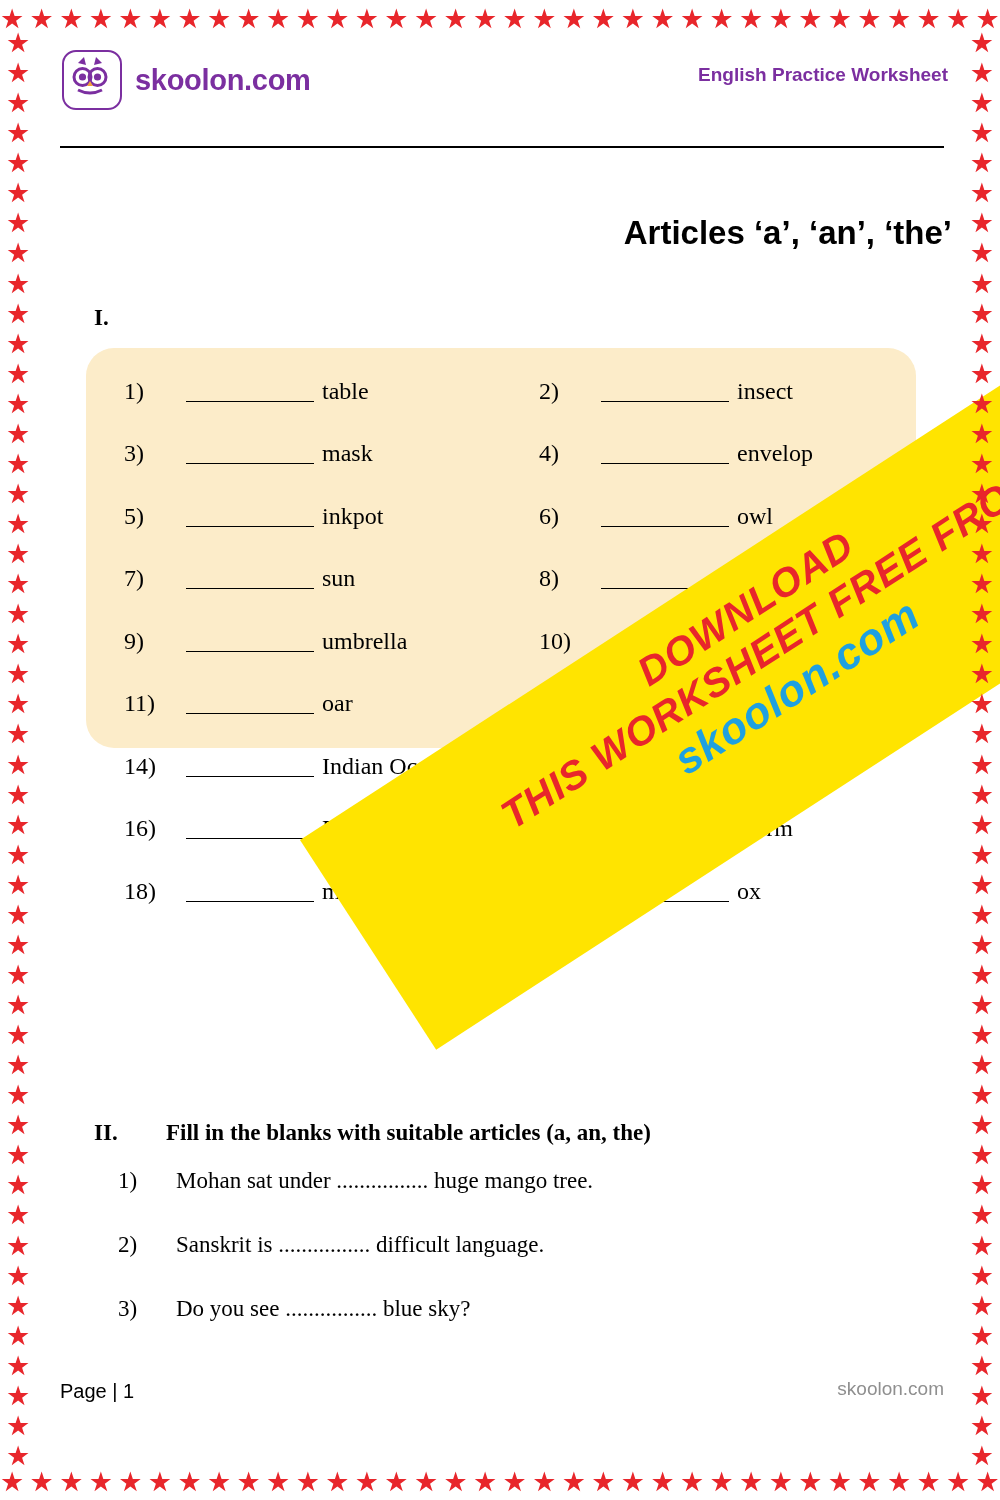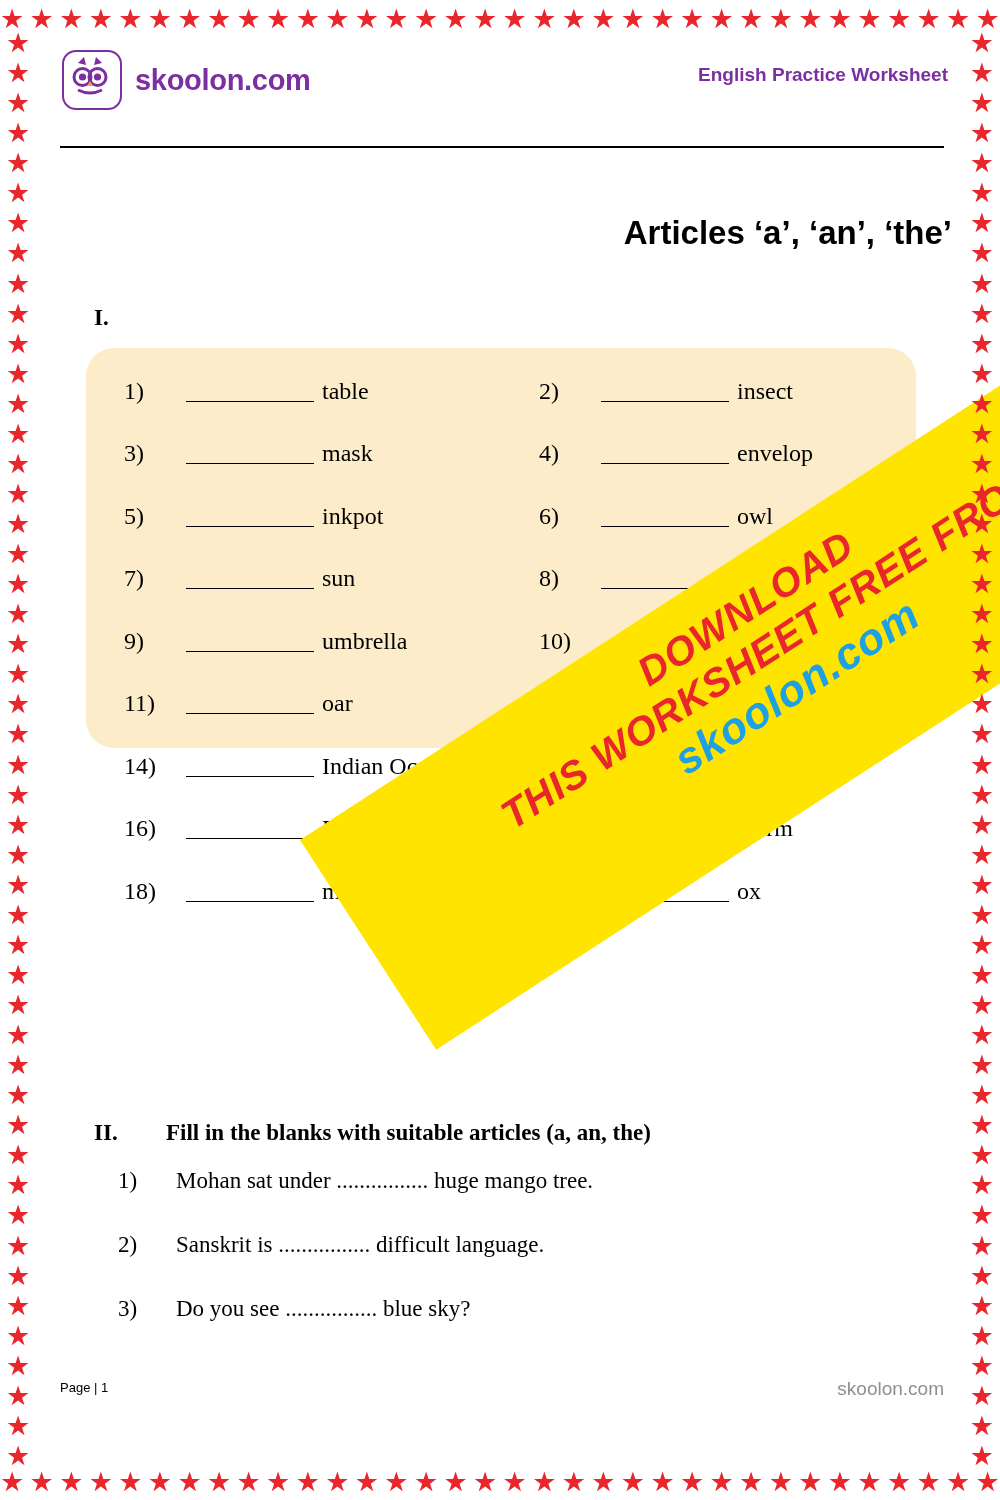--- a/index.html
+++ b/index.html
@@ -195,21 +195,21 @@
     width: 58px;
     flex: none;
   }
 
   
   .footer-left {
     position: absolute;
     left: 12px;
     top: 1342px;
     font-family: "Liberation Sans", sans-serif;
-    font-size: 13px;
+    font-size: 20px;
     color: #000000;
   }
   .footer-right {
     position: absolute;
     right: 8px;
     top: 1340px;
     font-family: "Liberation Sans", sans-serif;
     font-size: 19px;
     color: #8f8f8f;
   }

